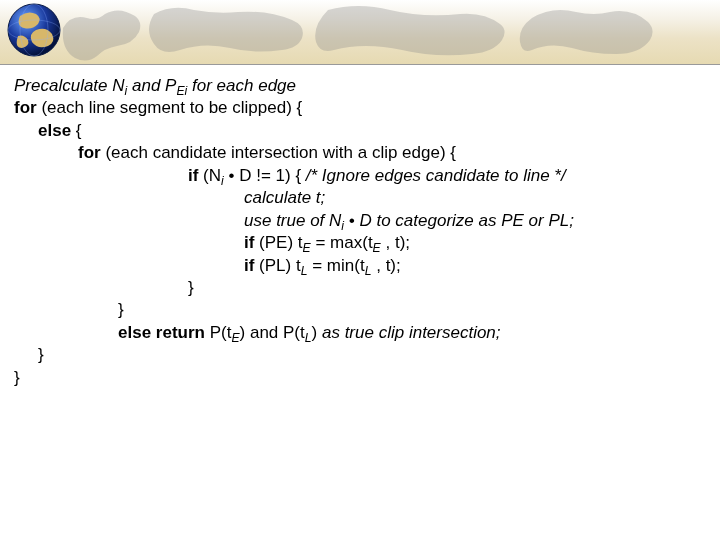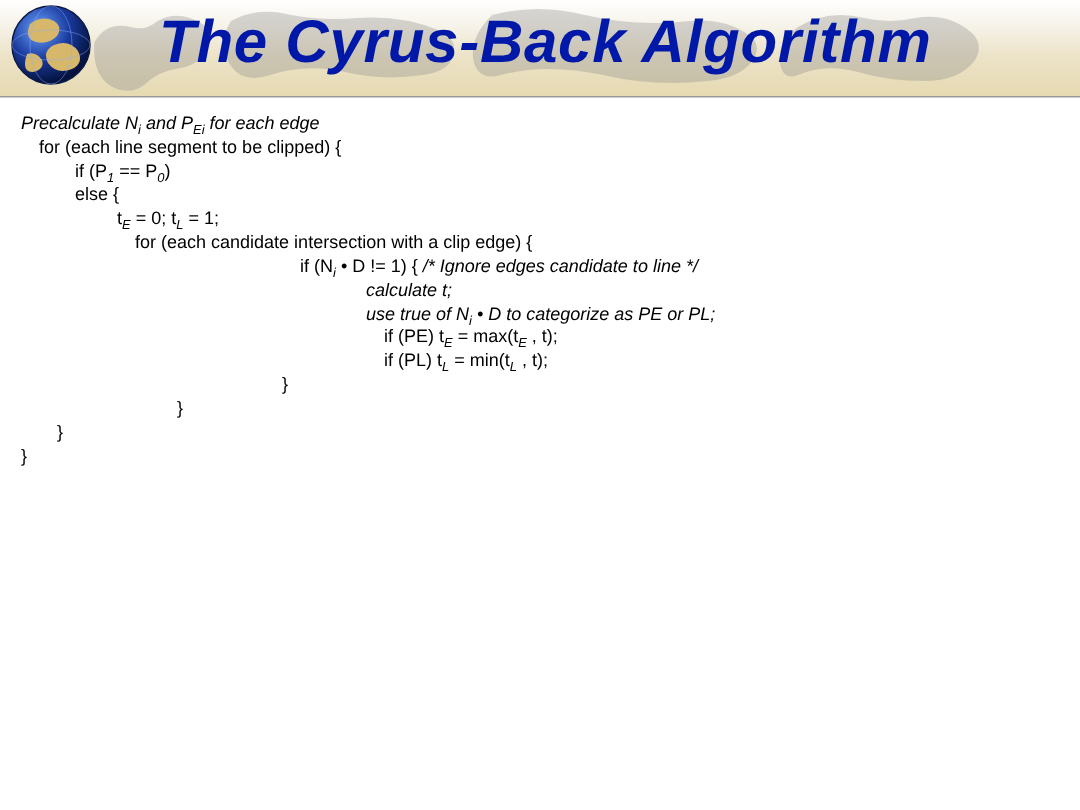--- a/index.html
+++ b/index.html
@@ -43,32 +43,32 @@
     font-size: 40px;
     font-weight: bold;
     font-style: italic;
     color: #0018a8;
     letter-spacing: 0.5px;
     white-space: nowrap;
   }
   .code {
     padding: 10px 14px 0 14px;
     font-family: Arial, Helvetica, sans-serif;
-    font-size: 12px;
+    font-size: 17px;
     line-height: 1.32;
     color: #000;
   }
   .i1 { padding-left: 24px; }
   .i2 { padding-left: 64px; }
   .i3 { padding-left: 104px; }
   .i4 { padding-left: 174px; }
   .i5 { padding-left: 230px; }
   sub { font-size: 0.72em; font-style: italic; vertical-align: sub; line-height: 0; }
   .it { font-style: italic; }
-  .bold { font-weight: normal; margin-left: 12px; }
+  .bold { font-weight: bold; }
 </style>
 </head>
 <body>
 
 <div class="header">
   <svg class="worldmap" viewBox="0 0 660 62" preserveAspectRatio="none">
     <path d="M5 28 q8 -14 24 -10 q10 3 18 -4 q14 -8 30 2 q8 6 4 16 q-6 12 -22 14 q-12 2 -20 10 q-10 8 -22 2 q-14 -8 -12 -30 z"></path>
     <path d="M96 14 q18 -10 40 -4 q22 4 44 2 q30 -2 54 8 q14 6 10 18 q-4 10 -20 12 q-28 4 -52 -2 q-26 -6 -50 2 q-18 6 -26 -6 q-10 -14 0 -30 z"></path>
     <path d="M270 10 q30 -8 62 0 q34 8 70 4 q24 -2 40 10 q8 6 2 16 q-8 12 -30 14 q-36 4 -70 -4 q-38 -8 -68 0 q-14 4 -18 -8 q-4 -16 12 -32 z"></path>
     <path d="M474 18 q20 -12 44 -6 q18 4 34 0 q22 -4 38 10 q8 8 2 18 q-10 14 -34 14 q-24 0 -44 -6 q-22 -6 -40 2 q-10 4 -12 -8 q-2 -14 12 -24 z"></path>
@@ -81,45 +81,38 @@
         <stop offset="100%" stop-color="#04123d"></stop>
       </radialGradient>
     </defs>
     <circle cx="28" cy="28" r="26" fill="url(#gg)" stroke="#0a1a45" stroke-width="1"></circle>
     <path d="M14 14 q8 -6 16 -2 q6 4 2 10 q-6 6 -14 4 q-8 -2 -4 -12 z" fill="#d7b76a"></path>
     <path d="M30 28 q10 -4 16 4 q4 8 -4 12 q-10 4 -16 -4 q-4 -8 4 -12 z" fill="#d7b76a"></path>
     <path d="M12 34 q6 -2 10 4 q2 6 -6 8 q-8 0 -4 -12 z" fill="#d7b76a"></path>
     <ellipse cx="28" cy="28" rx="26" ry="10" fill="none" stroke="#8db0ff" stroke-width="0.6" opacity="0.5"></ellipse>
     <ellipse cx="28" cy="28" rx="14" ry="26" fill="none" stroke="#8db0ff" stroke-width="0.6" opacity="0.5"></ellipse>
   </svg>
-  <div class="title">The Cyrus-Back Algorithm</div>
 </div>
 
 <div class="code">
 
   <div>
     <span class="it">Precalculate N</span><sub>i</sub><span class="it"> and P</span><sub>Ei</sub><span class="it"> for each edge</span>
   </div>
 
   <div>
     <span class="bold">for</span><span> (each line segment to be clipped) {</span>
   </div>
 
-  <div class="i1">
-    <span class="bold">if</span><span> (P</span><sub>1</sub><span> == P</span><sub>0</sub><span>)</span>
-  </div>
 
 
   <div class="i1">
     <span class="bold">else</span><span> {</span>
   </div>
 
-  <div class="i2">
-    <span>t</span><sub>E</sub><span> = 0;  t</span><sub>L</sub><span> = 1;</span>
-  </div>
 
   <div class="i2">
     <span class="bold">for</span><span> (each candidate intersection with a clip edge) {</span>
   </div>
 
   <div class="i4">
     <span class="bold">if</span><span> (N</span><sub>i</sub><span> • D != 1) {   </span><span class="it">/* Ignore edges candidate to line */</span>
   </div>
 
   <div class="i5 it">calculate t;</div>
@@ -133,17 +126,20 @@
   </div>
 
   <div class="i5">
     <span class="bold">if</span><span> (PL) t</span><sub>L</sub><span> = min(t</span><sub>L</sub><span> ,  t);</span>
   </div>
 
   <div class="i4">}</div>
   <div class="i3">}</div>
 
 
+  <div class="i3">
+    <span class="bold">else return</span><span> P(t</span><sub>E</sub><span>) and P(t</span><sub>L</sub><span>) </span><span class="it">as true clip intersection;</span>
+  </div>
 
   <div class="i1">}</div>
   <div>}</div>
 
 </div>
 
 </body></html>

